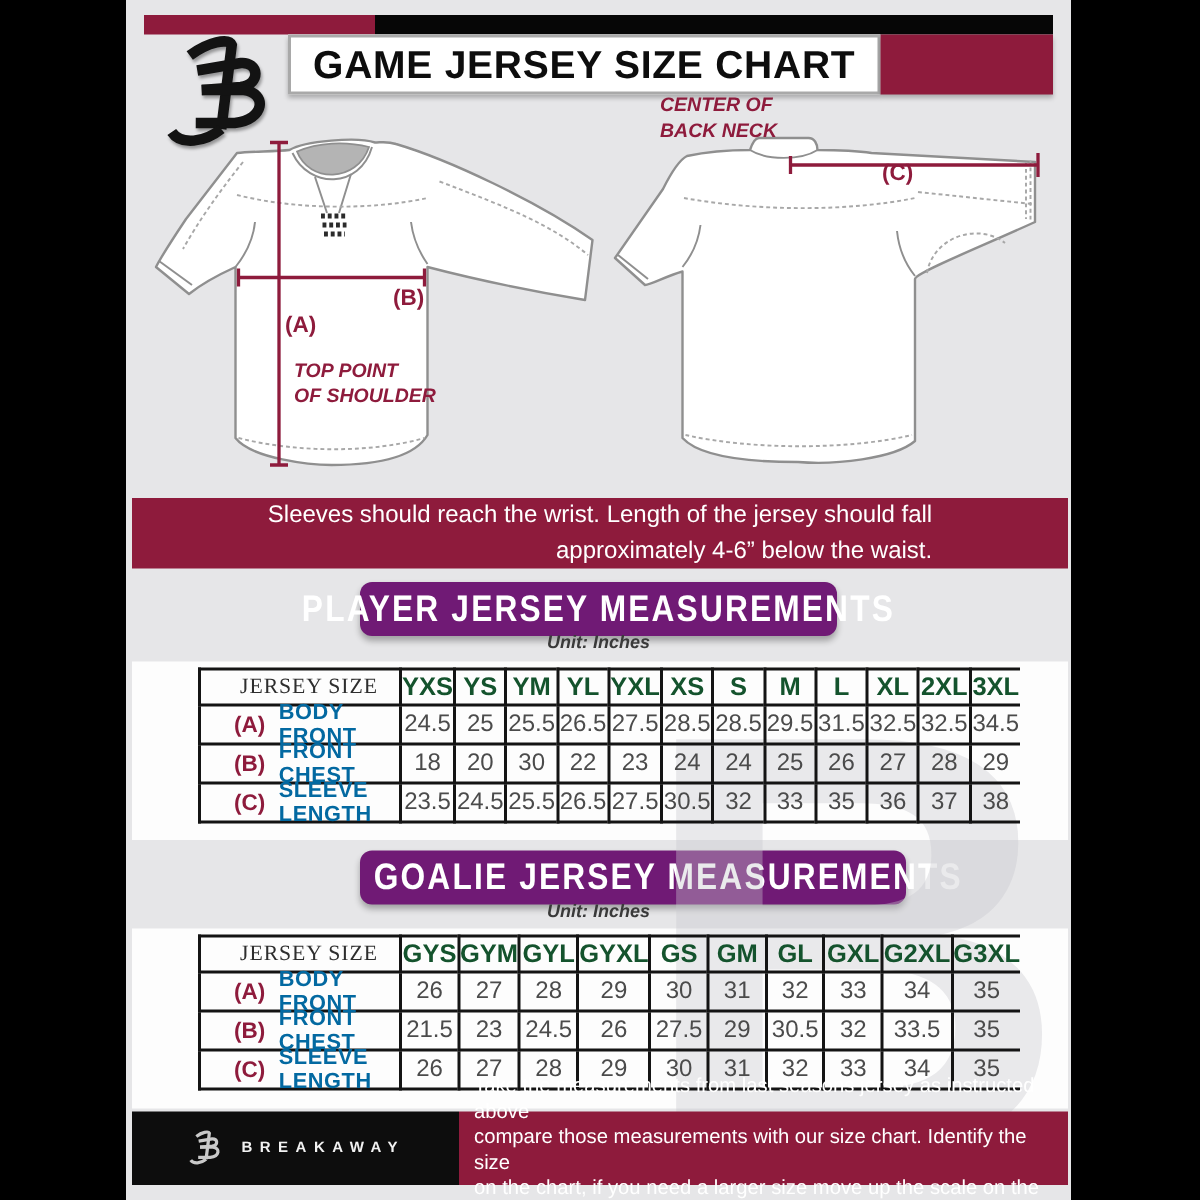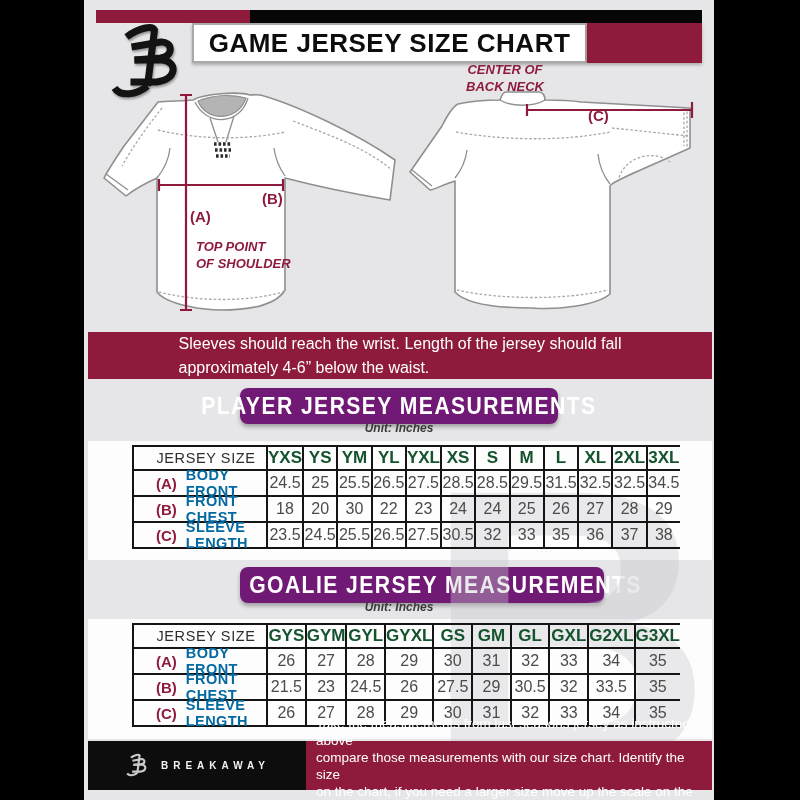--- a/index.html
+++ b/index.html
@@ -14,46 +14,46 @@
   .title-box{left:108px;top:23px;width:395px;height:40px;background:#fff;border:2px solid #a9a9a9;
     box-sizing:border-box;display:flex;align-items:center;justify-content:center;
     box-shadow:0 2px 3px rgba(0,0,0,.25);}
   .title-box span{font-size:26px;font-weight:bold;letter-spacing:.5px;color:#0d0d0d;}
   .title-maroon{left:503px;top:23px;width:115px;height:40px;background:#8E1B3C;box-shadow:0 2px 3px rgba(0,0,0,.25);}
   .logo{left:18px;top:22px;filter:drop-shadow(1px 2px 1px rgba(0,0,0,.35));}
 
   
   .anno{position:absolute;color:#8E1B3C;font-style:italic;font-weight:bold;font-size:13px;line-height:1.32;white-space:pre-line;}
   .code-label{position:absolute;color:#8E1B3C;font-style:normal;font-weight:bold;font-size:15px;}
-  .anno-center{text-align:center;}
+  .anno-center{text-align:left;}
 
   
   .banner{left:4px;top:332px;width:624px;height:47px;background:#8E1B3C;display:flex;align-items:center;justify-content:center;}
-  .banner div{color:#fff;font-size:16px;line-height:1.45;text-align:left;white-space:pre-line;}
+  .banner div{color:#fff;font-size:16px;line-height:1.45;text-align:right;white-space:pre-line;}
 
   
   .section-header{left:156px;width:318px;height:36px;background:#701a75;border-radius:8px;
     display:flex;align-items:center;justify-content:center;box-shadow:0 3px 4px rgba(0,0,0,.3);}
   .section-header span{color:#fff;font-weight:bold;font-size:22px;letter-spacing:1.5px;transform:scale(.96,1.12);white-space:nowrap;}
   .unit-line{left:0;width:630px;text-align:center;font-style:italic;font-weight:bold;font-size:12px;color:#3a3a3a;}
 
   
   .band{left:4px;width:624px;background:#fdfdfd;}
 
   
   .watermark{left:340px;top:430px;font-size:400px;font-weight:bold;color:#c9c9cf;opacity:.38;line-height:1;pointer-events:none;}
 
   
   .size-table{position:absolute;left:48px;width:548px;display:grid;grid-auto-rows:26px;}
   .player-grid{grid-template-columns:134px repeat(12,1fr);}
   .goalie-grid{grid-template-columns:134px repeat(10,1fr);}
   .cell{display:flex;align-items:center;justify-content:center;border-bottom:2px solid #141414;border-left:2px solid #141414;box-sizing:border-box;}
   .cell.header-cell{border-top:2px solid #141414;}
   .cell.label-cell{justify-content:flex-start;padding-left:22px;}
-  .cell.label-cell.header-cell{justify-content:center;padding-left:12px;}
+  .cell.label-cell.header-cell{justify-content:center;padding-left:12px;font-family:Liberation Serif, serif;}
   .jersey-size-header{font-size:14.5px;color:#2e2e2e;letter-spacing:.6px;}
   .size-header{font-weight:bold;font-size:17px;color:#14532d;}
   .value-cell{font-size:16px;color:#4b4b4b;}
   .row-code{color:#8E1B3C;font-weight:bold;font-size:15px;margin-right:9px;}
   .row-label-text{font-weight:bold;font-size:14.5px;letter-spacing:.4px;color:#0369a1;}
 
   
   .footer-black{left:4px;top:741px;width:218px;height:49px;background:#0d0d0d;display:flex;align-items:center;justify-content:center;gap:9px;}
   .footer-brand{color:#f2f2f2;font-weight:bold;font-size:10px;letter-spacing:5px;}
   .footer-maroon{left:222px;top:741px;width:406px;height:49px;background:#8E1B3C;display:flex;align-items:center;}

